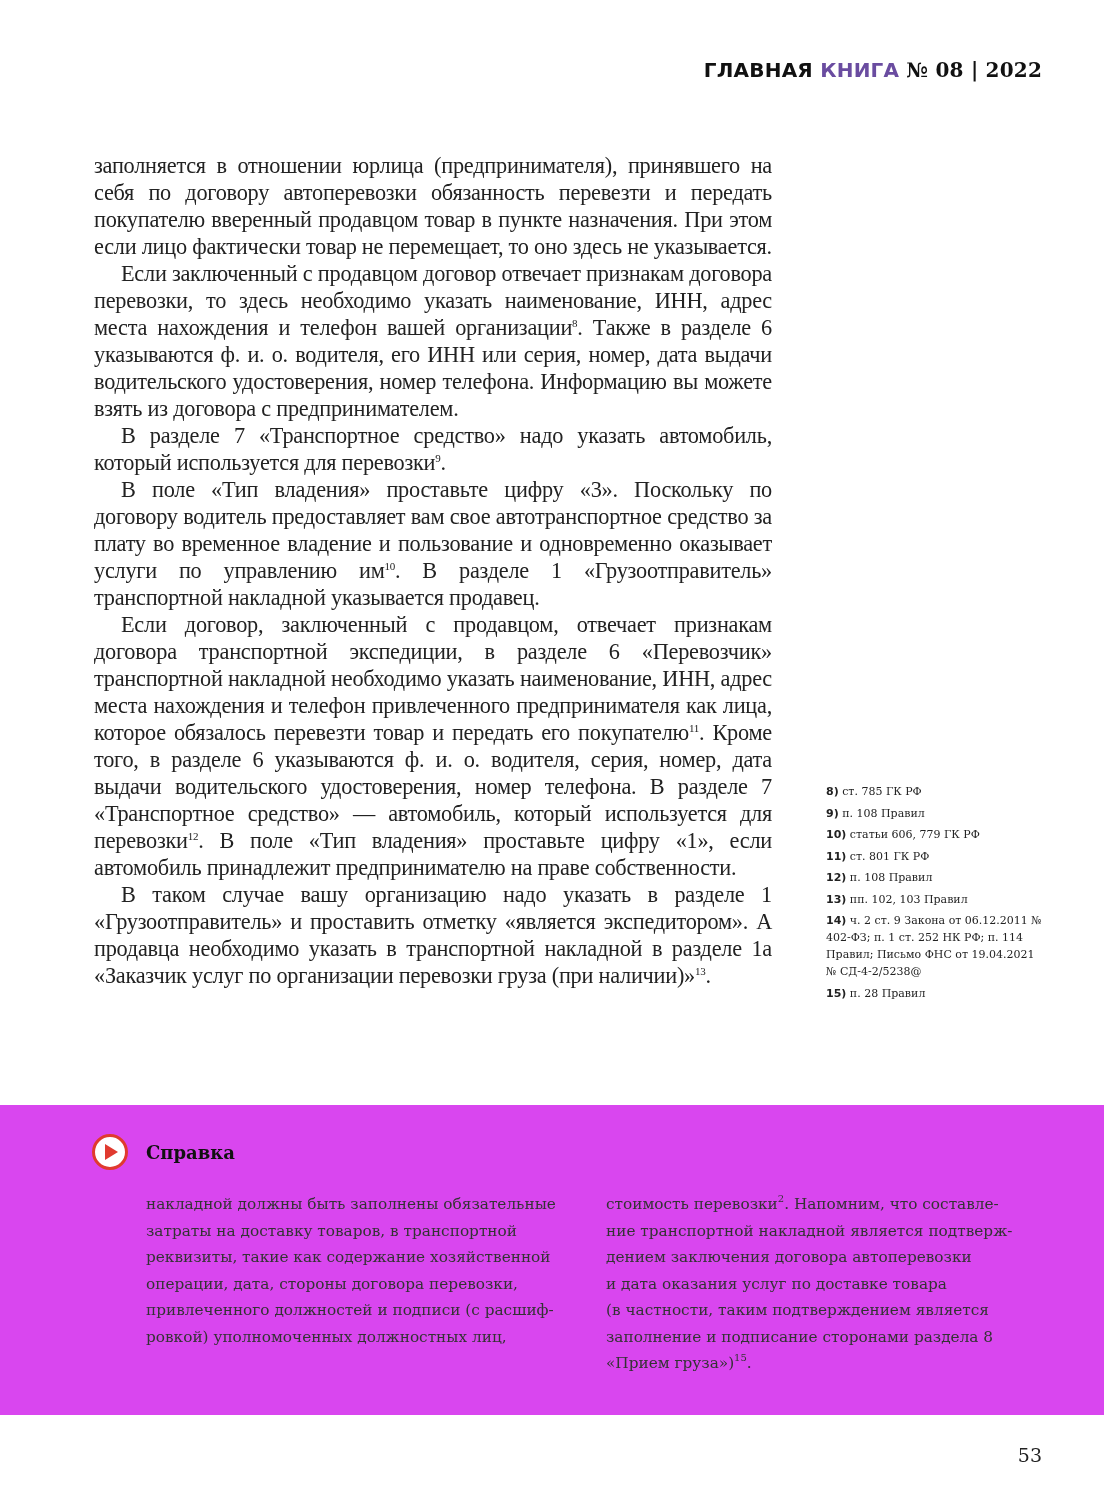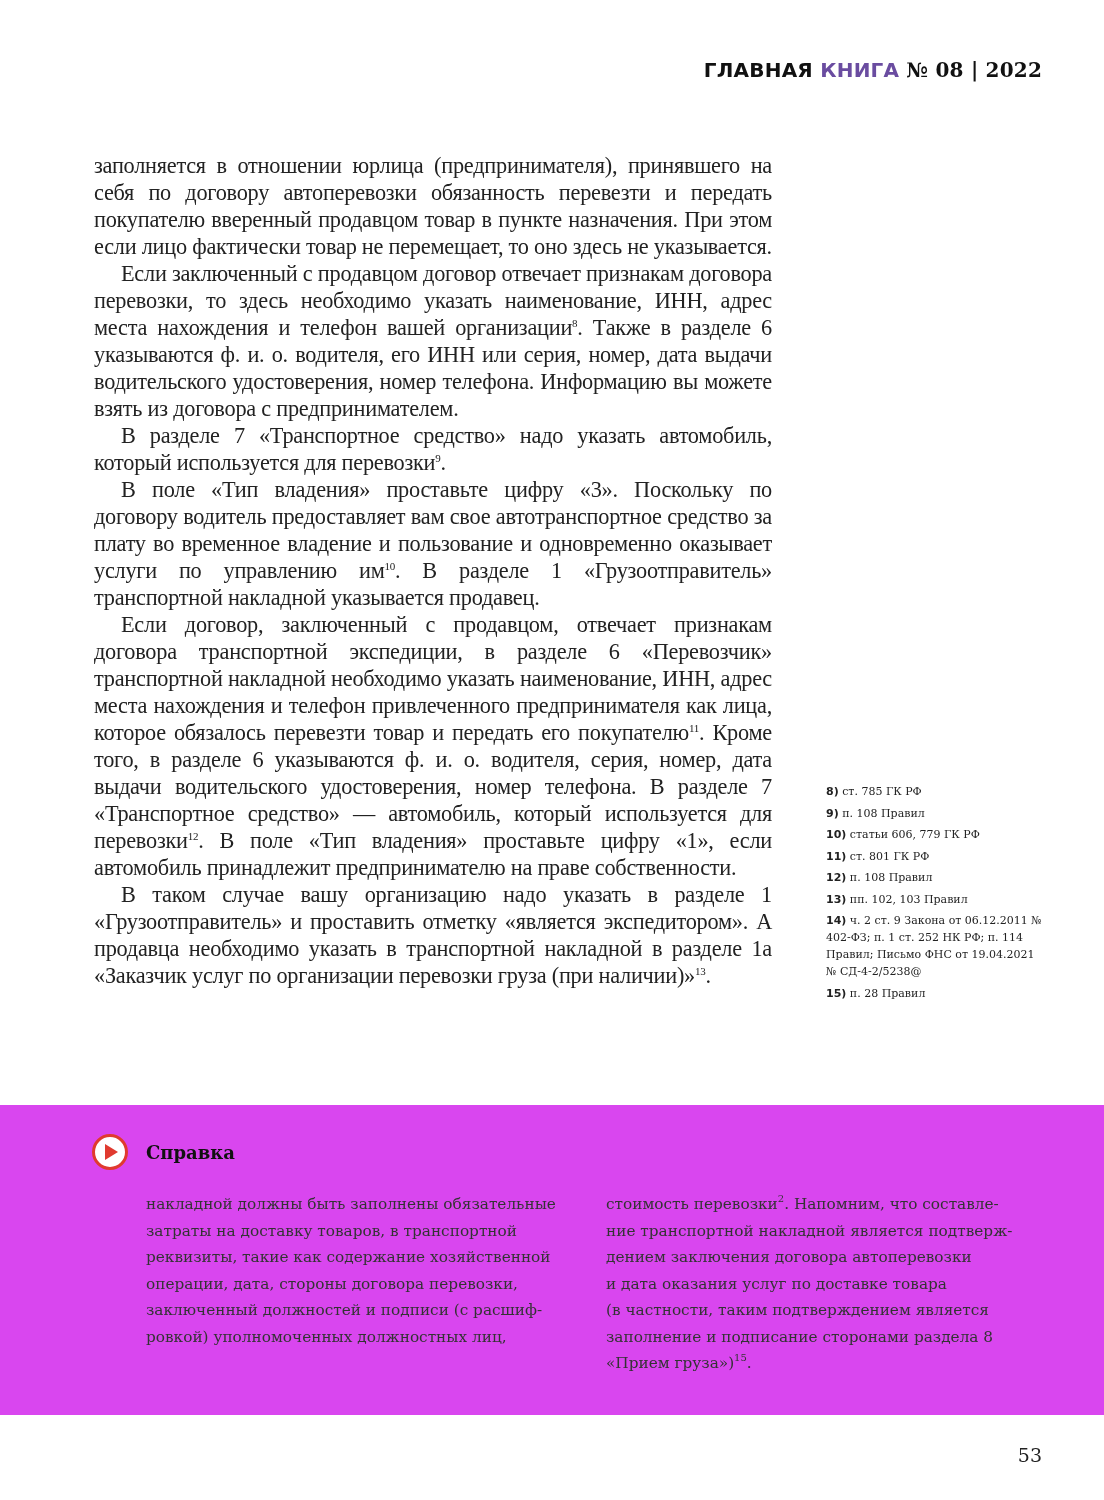--- a/index.html
+++ b/index.html
@@ -108,21 +108,21 @@
     <div class="play-icon">
         <div class="tri"></div>
       </div>
     <span class="info-title">Справка</span>
   </div>
   <div class="info-col left">
     <div class="line">накладной должны быть заполнены обязательные</div>
     <div class="line">затраты на доставку товаров, в транспортной</div>
     <div class="line">реквизиты, такие как содержание хозяйственной</div>
     <div class="line">операции, дата, стороны договора перевозки,</div>
-    <div class="line">заключенный должностей и подписи (с расшиф-</div>
+    <div class="line">привлеченного должностей и подписи (с расшиф-</div>
     <div class="line">ровкой) уполномоченных должностных лиц,</div>
   </div>
   <div class="info-col right">
     <div class="line"><span>стоимость перевозки</span><sup>2</sup><span>. Напомним, что составле-</span></div>
     <div class="line">ние транспортной накладной является подтверж-</div>
     <div class="line">дением заключения договора автоперевозки</div>
     <div class="line">и дата оказания услуг по доставке товара</div>
     <div class="line">(в частности, таким подтверждением является</div>
     <div class="line">заполнение и подписание сторонами раздела 8</div>
     <div class="line"><span>«Прием груза»)</span><sup>15</sup><span>.</span></div>

